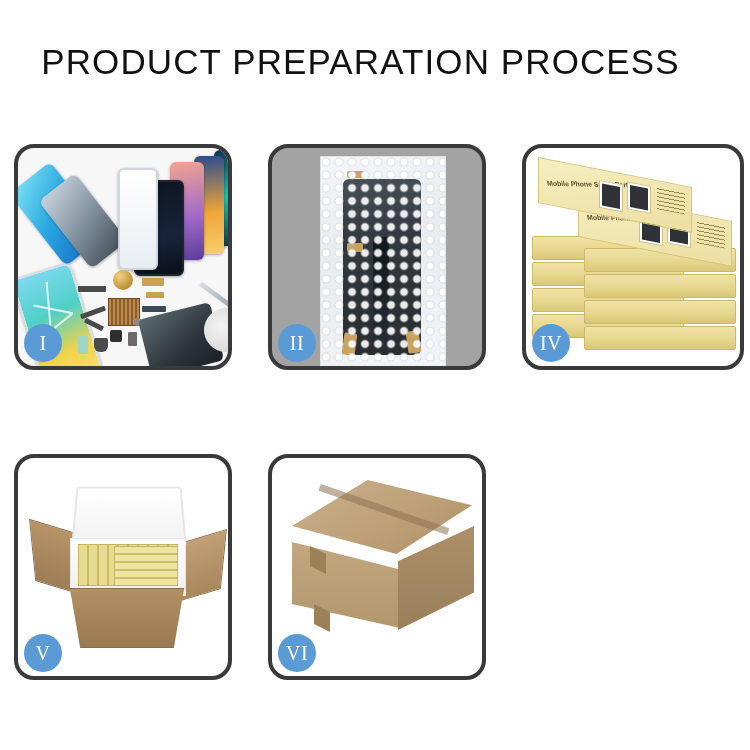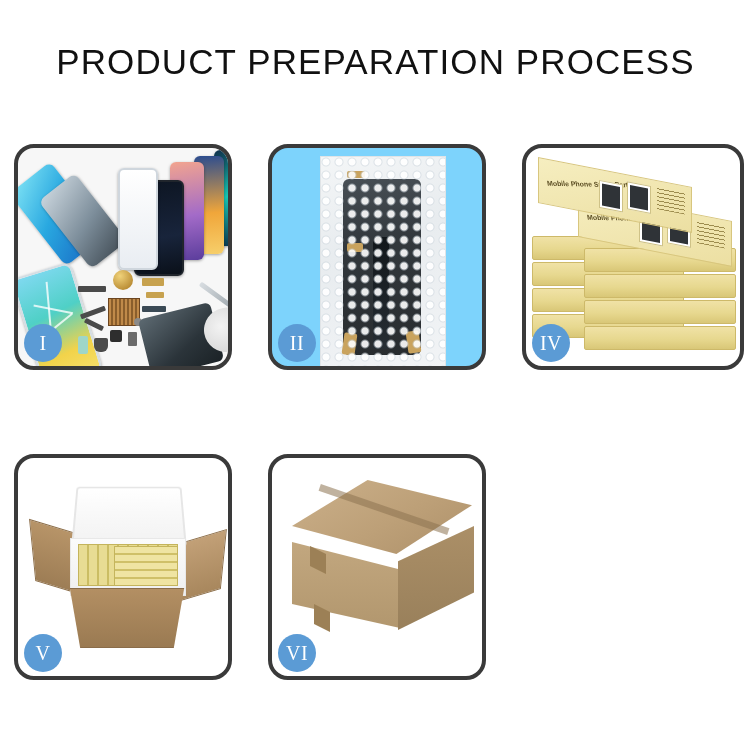--- a/index.html
+++ b/index.html
@@ -20,21 +20,20 @@
     background: #ffffff;
   }
 
   
   .header {
     position: absolute;
     left: 0;
     top: 0;
     width: 721px;
     text-align: center;
-    padding-left: 15px;
   }
   .title {
     margin: 0;
     padding-top: 42px;
     font-family: "Liberation Sans", sans-serif;
     font-size: 35px;
     font-weight: 400;
     letter-spacing: 1.1px;
     color: #111111;
     line-height: 40px;
@@ -184,21 +183,21 @@
   .hand {
     position: absolute;
     left: 186px; top: 160px;
     width: 44px; height: 44px;
     background: radial-gradient(circle at 40% 40%,#f3f3f3,#cfcfcf);
     border-radius: 50% 40% 45% 50%;
     transform: rotate(-10deg);
   }
 
   
-  .p2 { background: #7dd3fc; padding-left: 31px; }
+  .p2 { background: #a3a3a3; padding-left: 31px; }
   .bag {
     position: absolute;
     left: 48px; top: 8px;
     width: 124px; height: 212px;
     background: linear-gradient(160deg,#f4f6f7 0%,#e8ecef 40%,#f2f4f6 100%);
     border: 1px solid #e0e4e7;
   }
   .bubbles {
     position: absolute;
     inset: 0;

